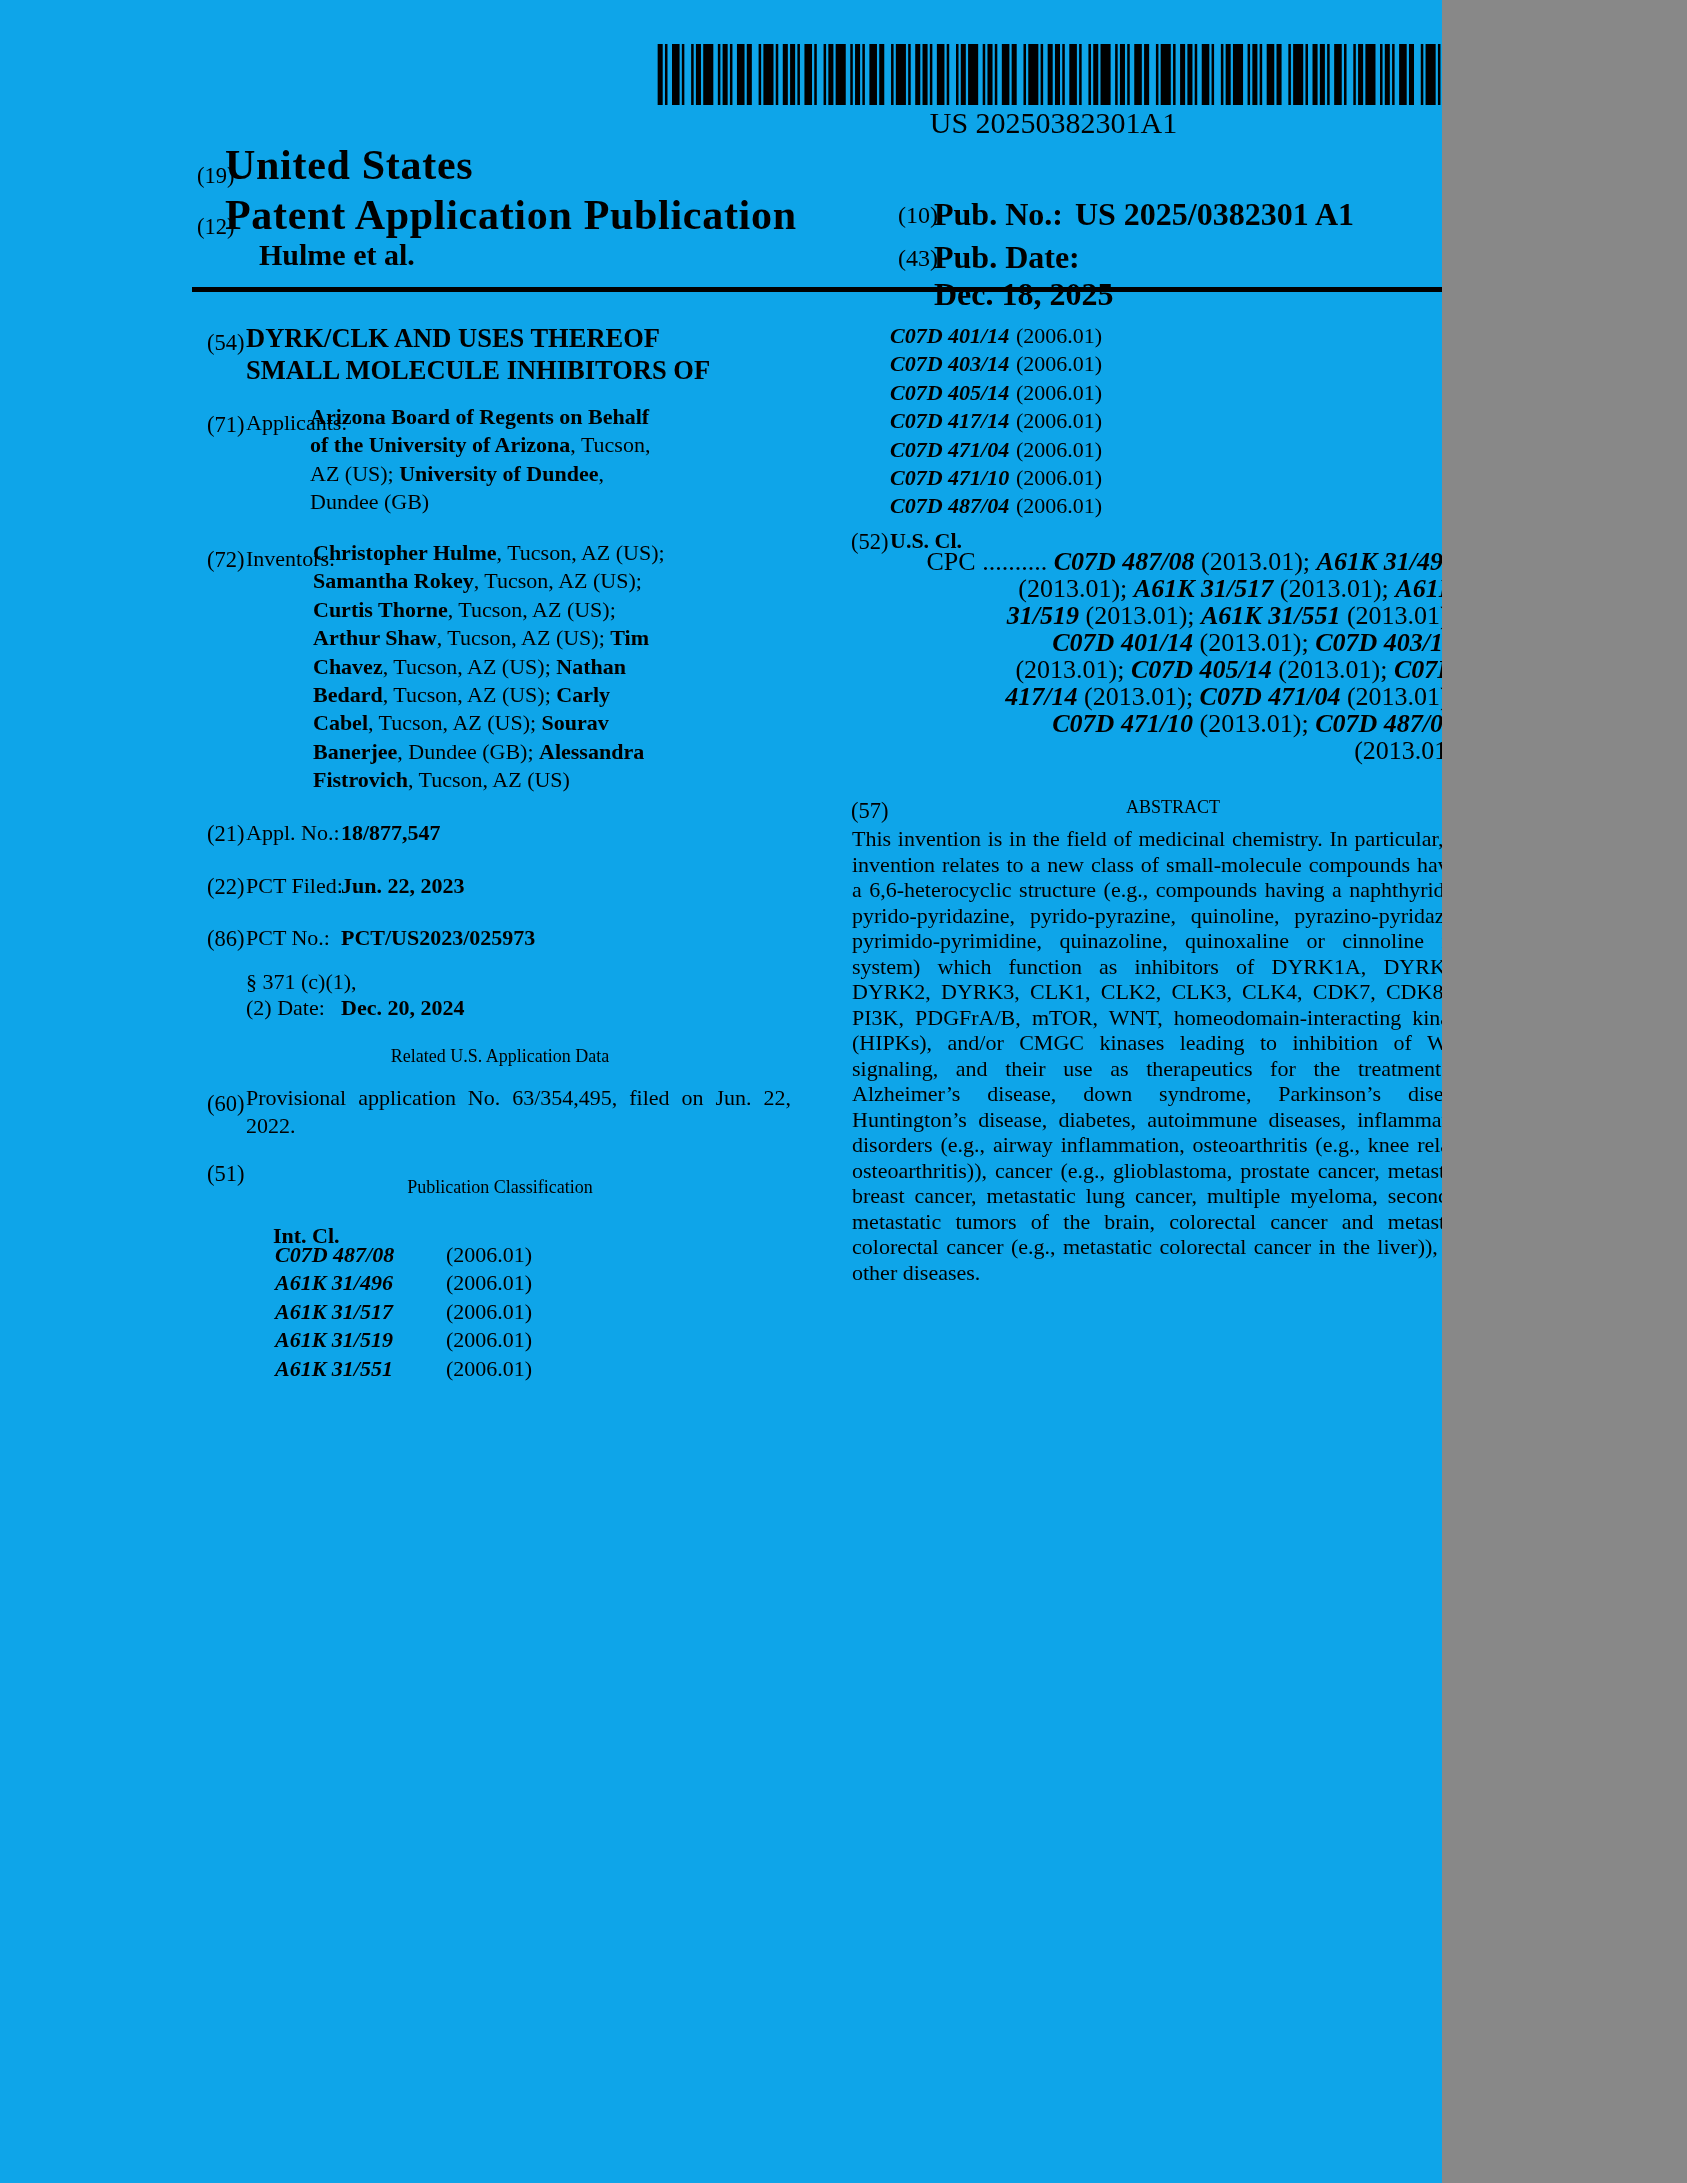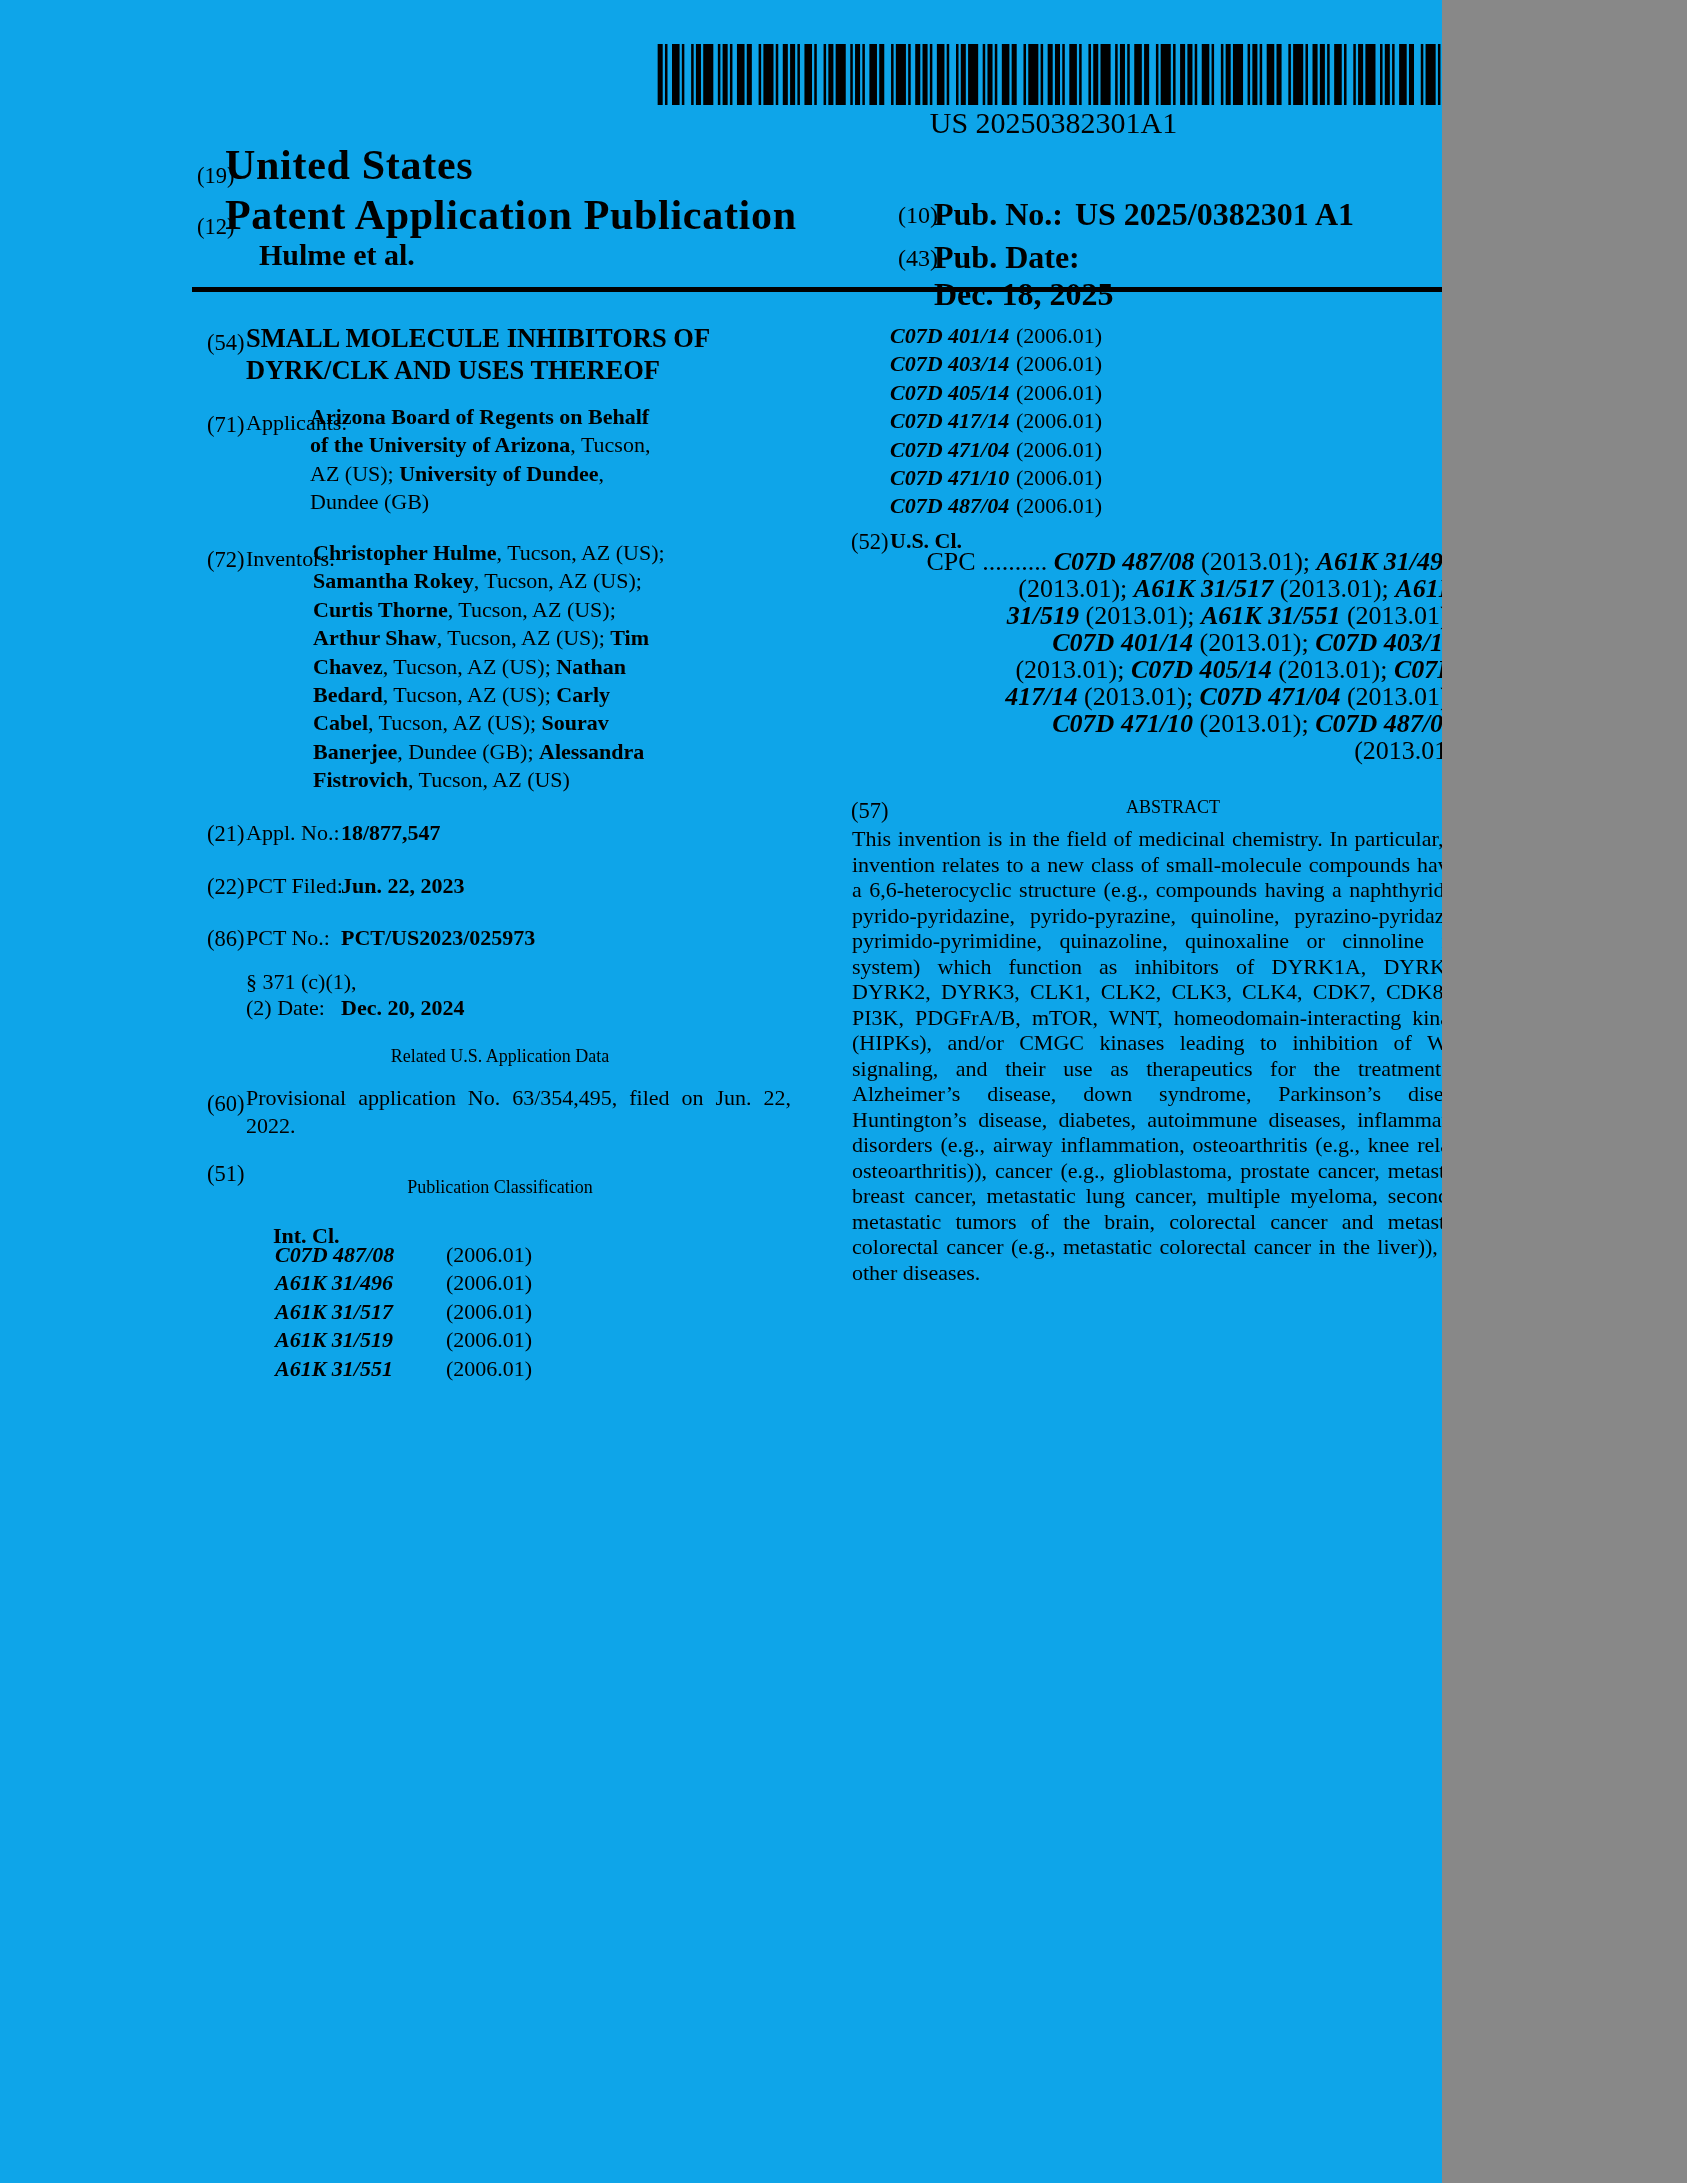--- a/index.html
+++ b/index.html
@@ -152,22 +152,22 @@
   <span class="abs paren" style="left:898px;top:245px;font-size:24px">(43)</span>
   <div class="abs pubdate-row h-mid" style="left:934px;top:239px;width:523px">
     <span>Pub. Date:</span>
     <span>Dec. 18, 2025</span>
   </div>
 
   <div class="abs rule" style="left:192px;top:287px;width:1313px;height:4.6px"></div>
 
   <span class="abs paren" style="left:207px;top:330px">(54)</span>
   <div class="abs" style="left:246px;top:322px">
+    <div class="title-line">DYRK/CLK AND USES THEREOF</div>
     <div class="title-line">SMALL MOLECULE INHIBITORS OF</div>
-    <div class="title-line">DYRK/CLK AND USES THEREOF</div>
   </div>
 
   <span class="abs paren" style="left:207px;top:412px">(71)</span>
   <span class="abs lbl" style="left:246px;top:410px">Applicants:</span>
   <div class="abs" style="left:310px;top:403px">
       <div class="tline"><span class="b">Arizona Board of Regents on Behalf</span></div>
       <div class="tline"><span class="b">of the University of Arizona</span><span>, Tucson,</span></div>
       <div class="tline"><span>AZ (US); </span><span class="b">University of Dundee</span><span>,</span></div>
       <div class="tline"><span>Dundee (GB)</span></div>
     </div>

